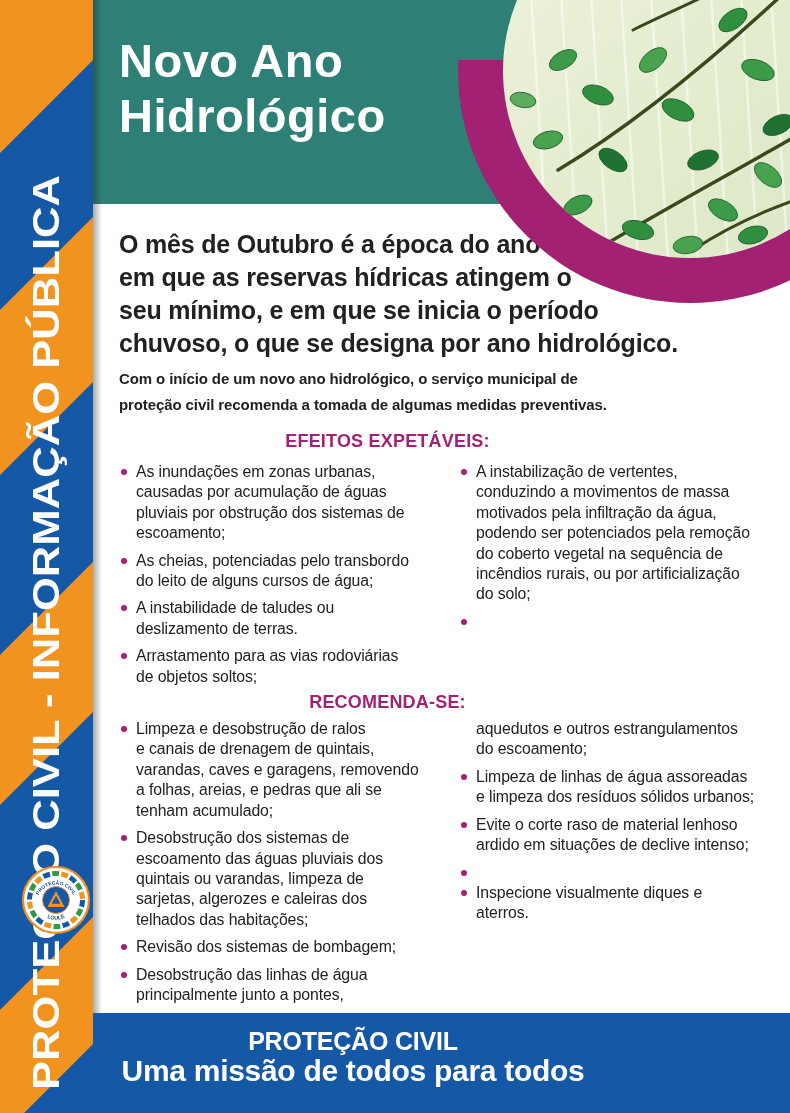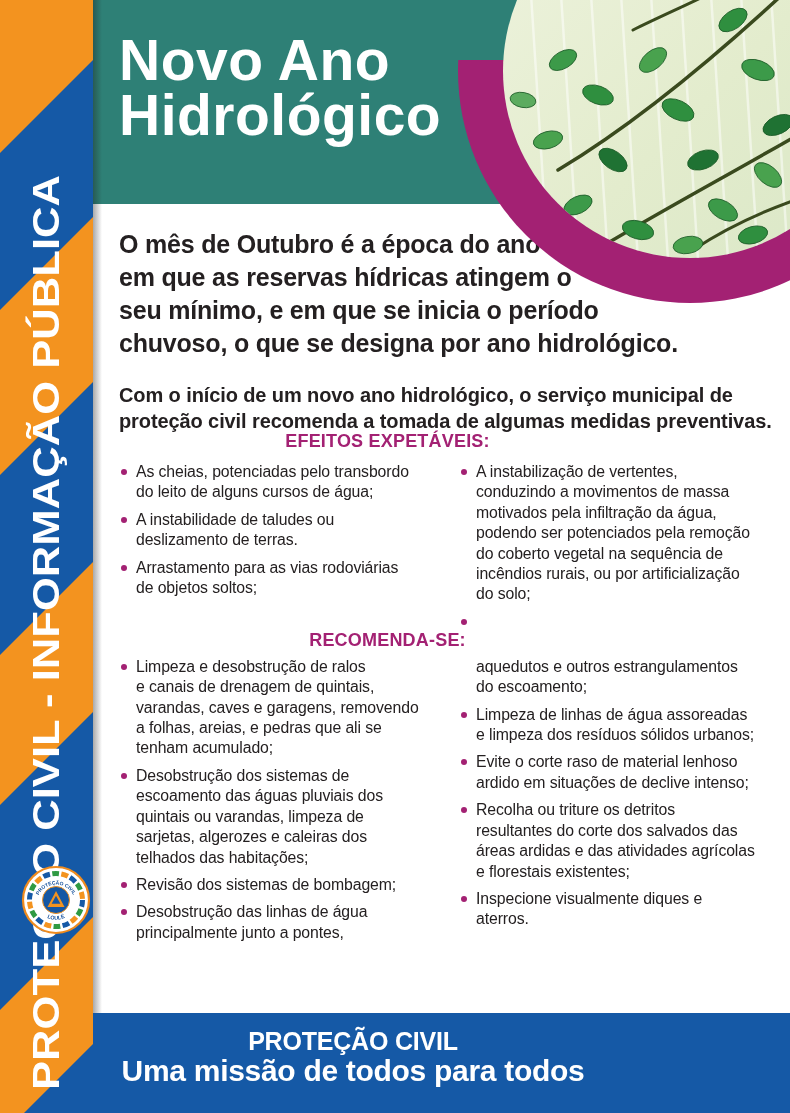--- a/index.html
+++ b/index.html
@@ -9,26 +9,26 @@
   
   .teal-band{position:absolute;left:93px;top:0;width:697px;height:204px;background:#2e8076;z-index:0;}
   
   .art{position:absolute;left:93px;top:0;width:697px;height:400px;z-index:1;pointer-events:none;}
   
   .sidebar{position:absolute;left:0;top:0;width:93px;height:1113px;z-index:2;}
   .edge-shadow{position:absolute;left:93px;top:0;width:9px;height:1113px;z-index:3;
         background:linear-gradient(to right,rgba(30,30,30,.38),rgba(30,30,30,0));pointer-events:none;}
   
   .title{position:absolute;left:119px;top:33px;z-index:2;color:#fff;font-weight:bold;
-        font-size:57px;line-height:55px;letter-spacing:.5px;white-space:pre;}
+        font-size:47px;line-height:55px;letter-spacing:.5px;white-space:pre;}
   
   .intro{position:absolute;left:119px;top:228px;z-index:0;color:#242021;font-weight:bold;
         font-size:25px;line-height:33px;white-space:pre;letter-spacing:-0.2px;}
-  .lead{position:absolute;left:119px;top:382px;z-index:0;color:#242021;font-weight:bold;
-        font-size:20px;line-height:26px;white-space:pre;letter-spacing:-0.1px;}
+  .lead{position:absolute;left:119px;top:366px;z-index:0;color:#242021;font-weight:bold;
+        font-size:15px;line-height:26px;white-space:pre;letter-spacing:-0.1px;}
   
   .sections{position:absolute;left:93px;top:420px;width:576px;z-index:0;padding:0 14px 0 27px;box-sizing:border-box;}
   .sec-heading{color:#a32173;font-weight:bold;font-size:18px;line-height:22px;text-align:center;
         margin:10px 0 10px 0;letter-spacing:.2px;}
   .sec-heading.second{margin:4px 0 6px 0;}
   .cols{display:grid;grid-template-columns:330px 330px;column-gap:10px;}
   ul.blist{list-style:none;margin:0;padding:0;}
   li.bitem{display:flex;margin:0 0 7px 0;}
   li.bitem:last-child{margin-bottom:0;}
   .dot{flex:0 0 10px;width:10px;height:6px;margin:7px 6px 0 0;position:relative;}
@@ -164,20 +164,27 @@
 chuvoso, o que se designa por ano hidrológico.</p>
   <p class="lead" style="margin:0;">Com o início de um novo ano hidrológico, o serviço municipal de
 proteção civil recomenda a tomada de algumas medidas preventivas.</p>
 
   <div class="sections">
     <div class="sec-heading">EFEITOS EXPETÁVEIS:</div>
     <div class="cols">
       <ul class="blist">
           <li class="bitem">
             <span class="dot"></span>
+            <span class="btxt">As inundações em zonas urbanas,
+causadas por acumulação de águas
+pluviais por obstrução dos sistemas de
+escoamento;</span>
+          </li>
+          <li class="bitem">
+            <span class="dot"></span>
             <span class="btxt">As cheias, potenciadas pelo transbordo
 do leito de alguns cursos de água;</span>
           </li>
           <li class="bitem">
             <span class="dot"></span>
             <span class="btxt">A instabilidade de taludes ou
 deslizamento de terras.</span>
           </li>
           <li class="bitem">
             <span class="dot"></span>
@@ -241,24 +248,20 @@
             <span class="btxt">Limpeza de linhas de água assoreadas
 e limpeza dos resíduos sólidos urbanos;</span>
           </li>
           <li class="bitem">
             <span class="dot"></span>
             <span class="btxt">Evite o corte raso de material lenhoso
 ardido em situações de declive intenso;</span>
           </li>
           <li class="bitem">
             <span class="dot"></span>
-            <span class="btxt">Recolha ou triture os detritos
-resultantes do corte dos salvados das
-áreas ardidas e das atividades agrícolas
-e florestais existentes;</span>
           </li>
           <li class="bitem">
             <span class="dot"></span>
             <span class="btxt">Inspecione visualmente diques e
 aterros.</span>
           </li>
         </ul>
     </div>
   </div>
 

